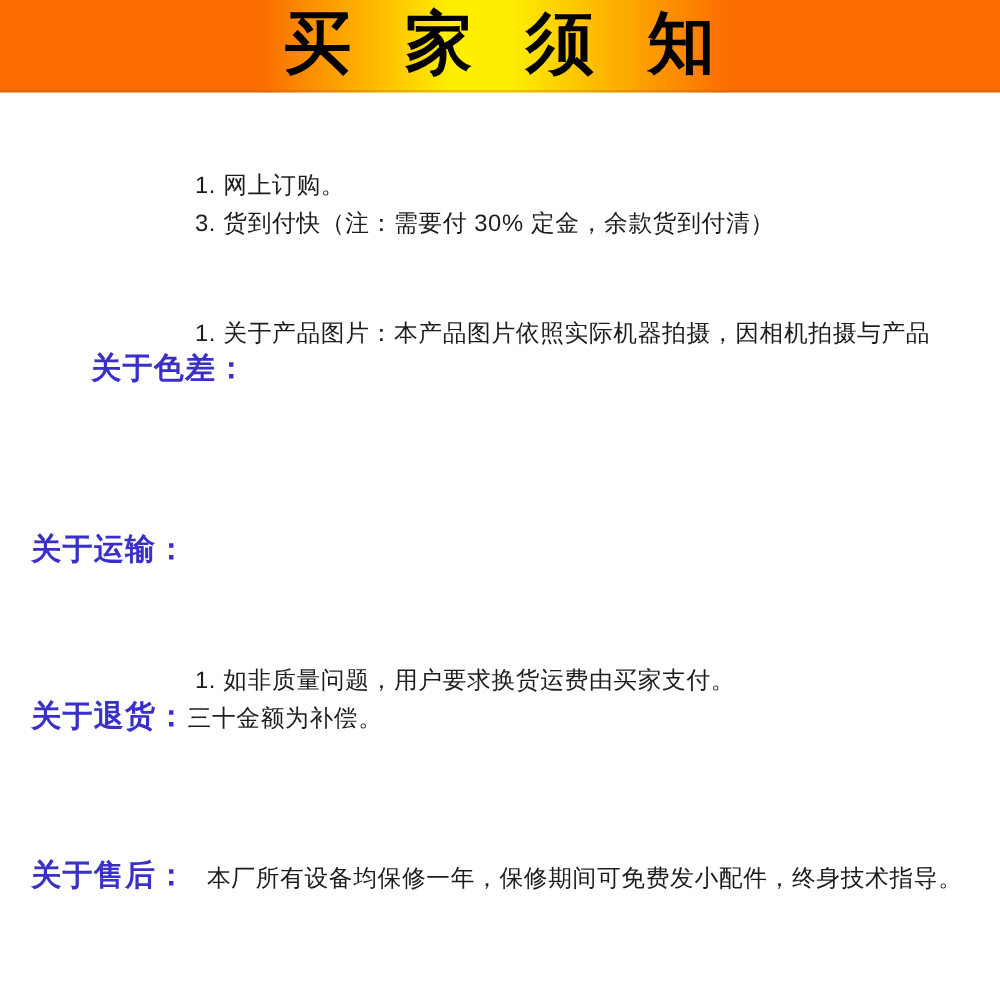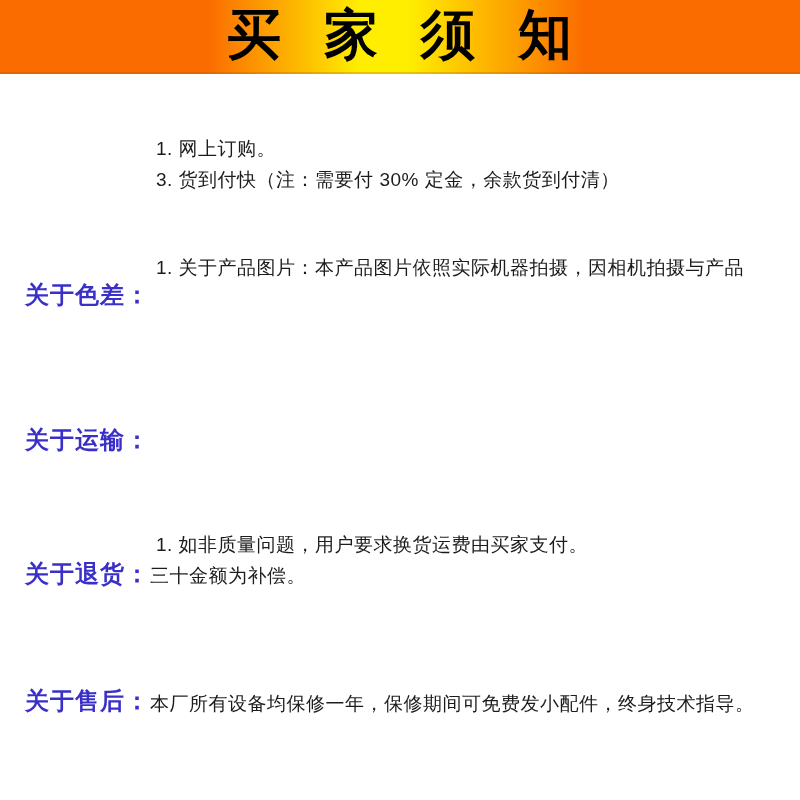--- a/index.html
+++ b/index.html
@@ -52,28 +52,28 @@
     line-height:31px;
     color:var(--body-color);
     letter-spacing:0.5px;
   }
   .line{white-space:nowrap;padding-left:6px;}
   .line.cont{padding-left:16px;}   
   .line.cont0{padding-left:0px;}   
   
   #label-payment  {top:170px;}
   #body-payment   {top:133px;}
-  #label-color    {top:280px;}
+  #label-color    {top:280px;padding-left:48px;}
   #body-color     {top:252px;}
   #label-shipping {top:413px;margin-top:12px;}
   #body-shipping  {top:348px;}
   #label-returns  {top:559px;}
   #body-returns   {top:529px;}
   #label-service  {top:686px;}
-  #body-service   {top:688px;}
+  #body-service   {top:688px;text-align:right;}
 </style>
 </head>
 <body>
 
 <div class="page" style="--banner-edge: #fb6c00; --banner-center: #ffee00; --label-color: #3a30c8; --body-color: #1c1c1c;">
 
   <div class="banner">
     <div class="banner-title">买 家 须 知</div>
   </div>
 

